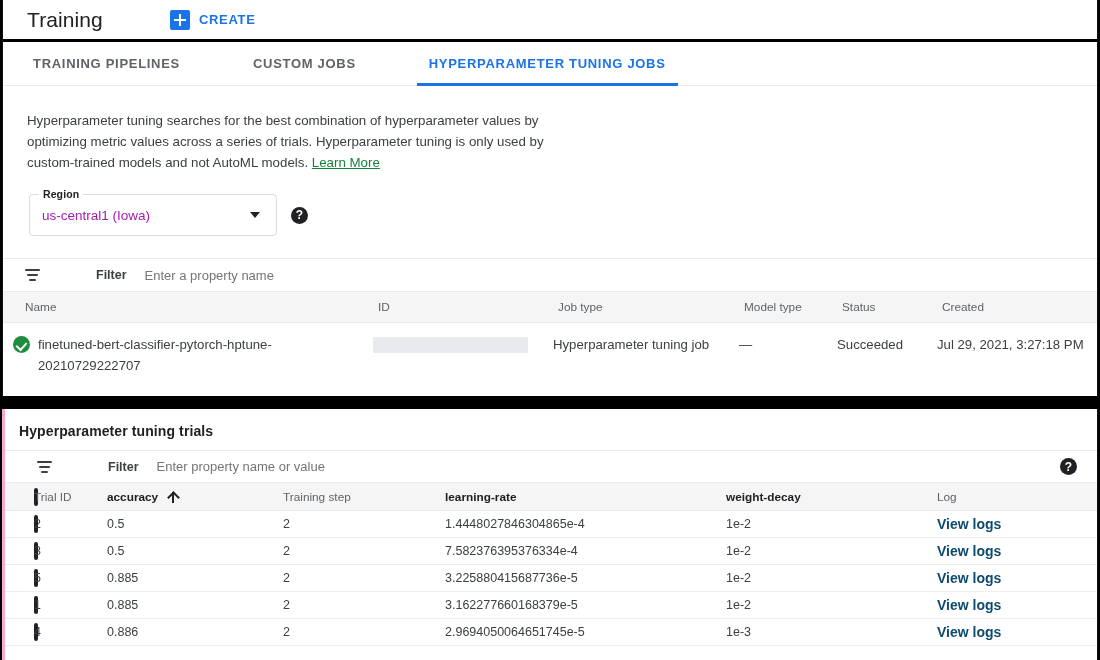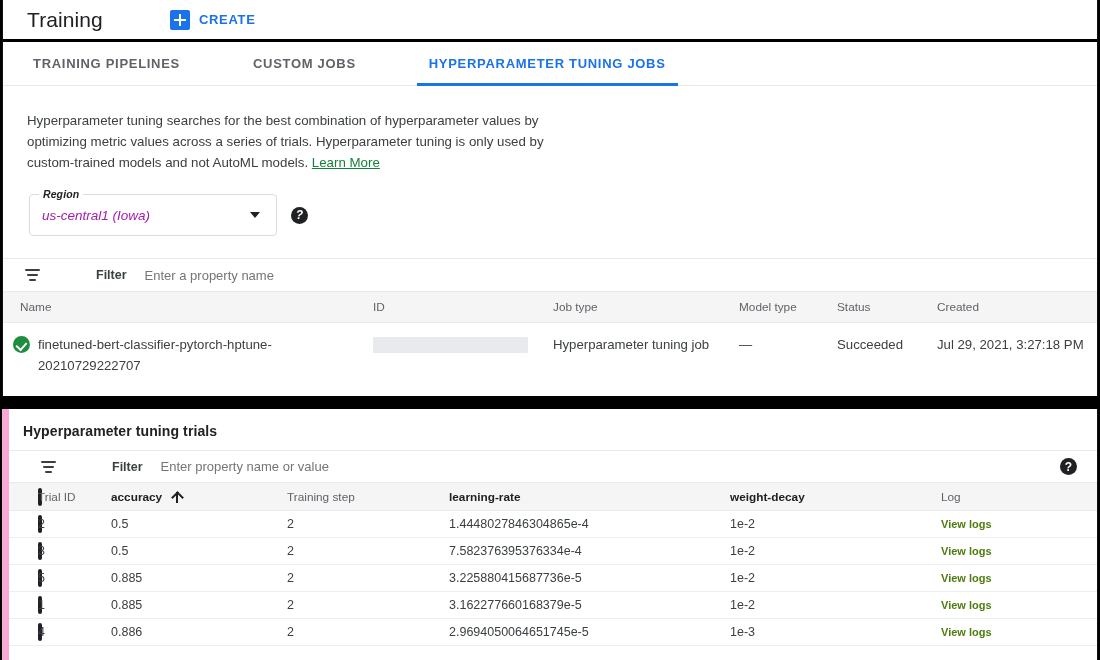--- a/index.html
+++ b/index.html
@@ -122,21 +122,20 @@
     width: 248px;
     height: 42px;
     border: 1px solid #dadce0;
     border-radius: 4px;
     position: relative;
     display: flex;
     align-items: center;
     padding: 4px 12px;
     cursor: pointer;
     background: #fff;
-    font-style: italic;
   }
   .region-legend {
     position: absolute;
     top: -7px; left: 9px;
     background: #fff;
     padding: 0 4px;
     font-size: 10.5px;
     font-weight: bold;
     color: #202124;
     letter-spacing: .1px;
@@ -213,20 +212,21 @@
 
   
   .jobs-head {
     height: 31px;
     background: #f5f5f5;
     display: flex;
     align-items: center;
     font-size: 11.8px;
     color: #5f6368;
     border-bottom: 1px solid #e8eaed;
+    justify-content: center;
   }
   .jobs-row {
     display: flex;
     align-items: flex-start;
     padding-top: 11px;
     font-size: 13.2px;
     color: #3c4043;
     line-height: 21px;
     min-height: 62px;
   }
@@ -272,21 +272,21 @@
     width: 1100px; height: 13px;
     background: #000;
   }
 
   
   .panel-bottom {
     position: absolute;
     left: 2px; top: 409px;
     width: 1096px; height: 251px;
     background: #fff;
-    border-left: 7px solid #f9a8d4;
+    border-left: 3px solid #f9a8d4;
     border-right: 1px solid #111;
     overflow: hidden;
   }
   .trials-title {
     font-size: 14px;
     font-weight: bold;
     color: #202124;
     padding: 14px 0 0 14px;
     letter-spacing: .1px;
   }
@@ -349,23 +349,23 @@
     position: absolute;
     left: 1.5px; top: 1px;
     width: 7px; height: 7px;
     border-left: 2px solid #202124;
     border-top: 2px solid #202124;
     transform: rotate(45deg);
     transform-origin: center;
     left: 1.8px; top: 2.2px;
   }
   .view-logs {
-    color: #4d7c0f;
-    font-weight: bold;
-    font-size: 11px;
+    color: #0c4a6e;
+    font-weight: bold;
+    font-size: 14px;
     cursor: pointer;
   }
 </style>
 </head>
 <body>
 
 <div class="screen">
 
   <div class="panel-top">
 

